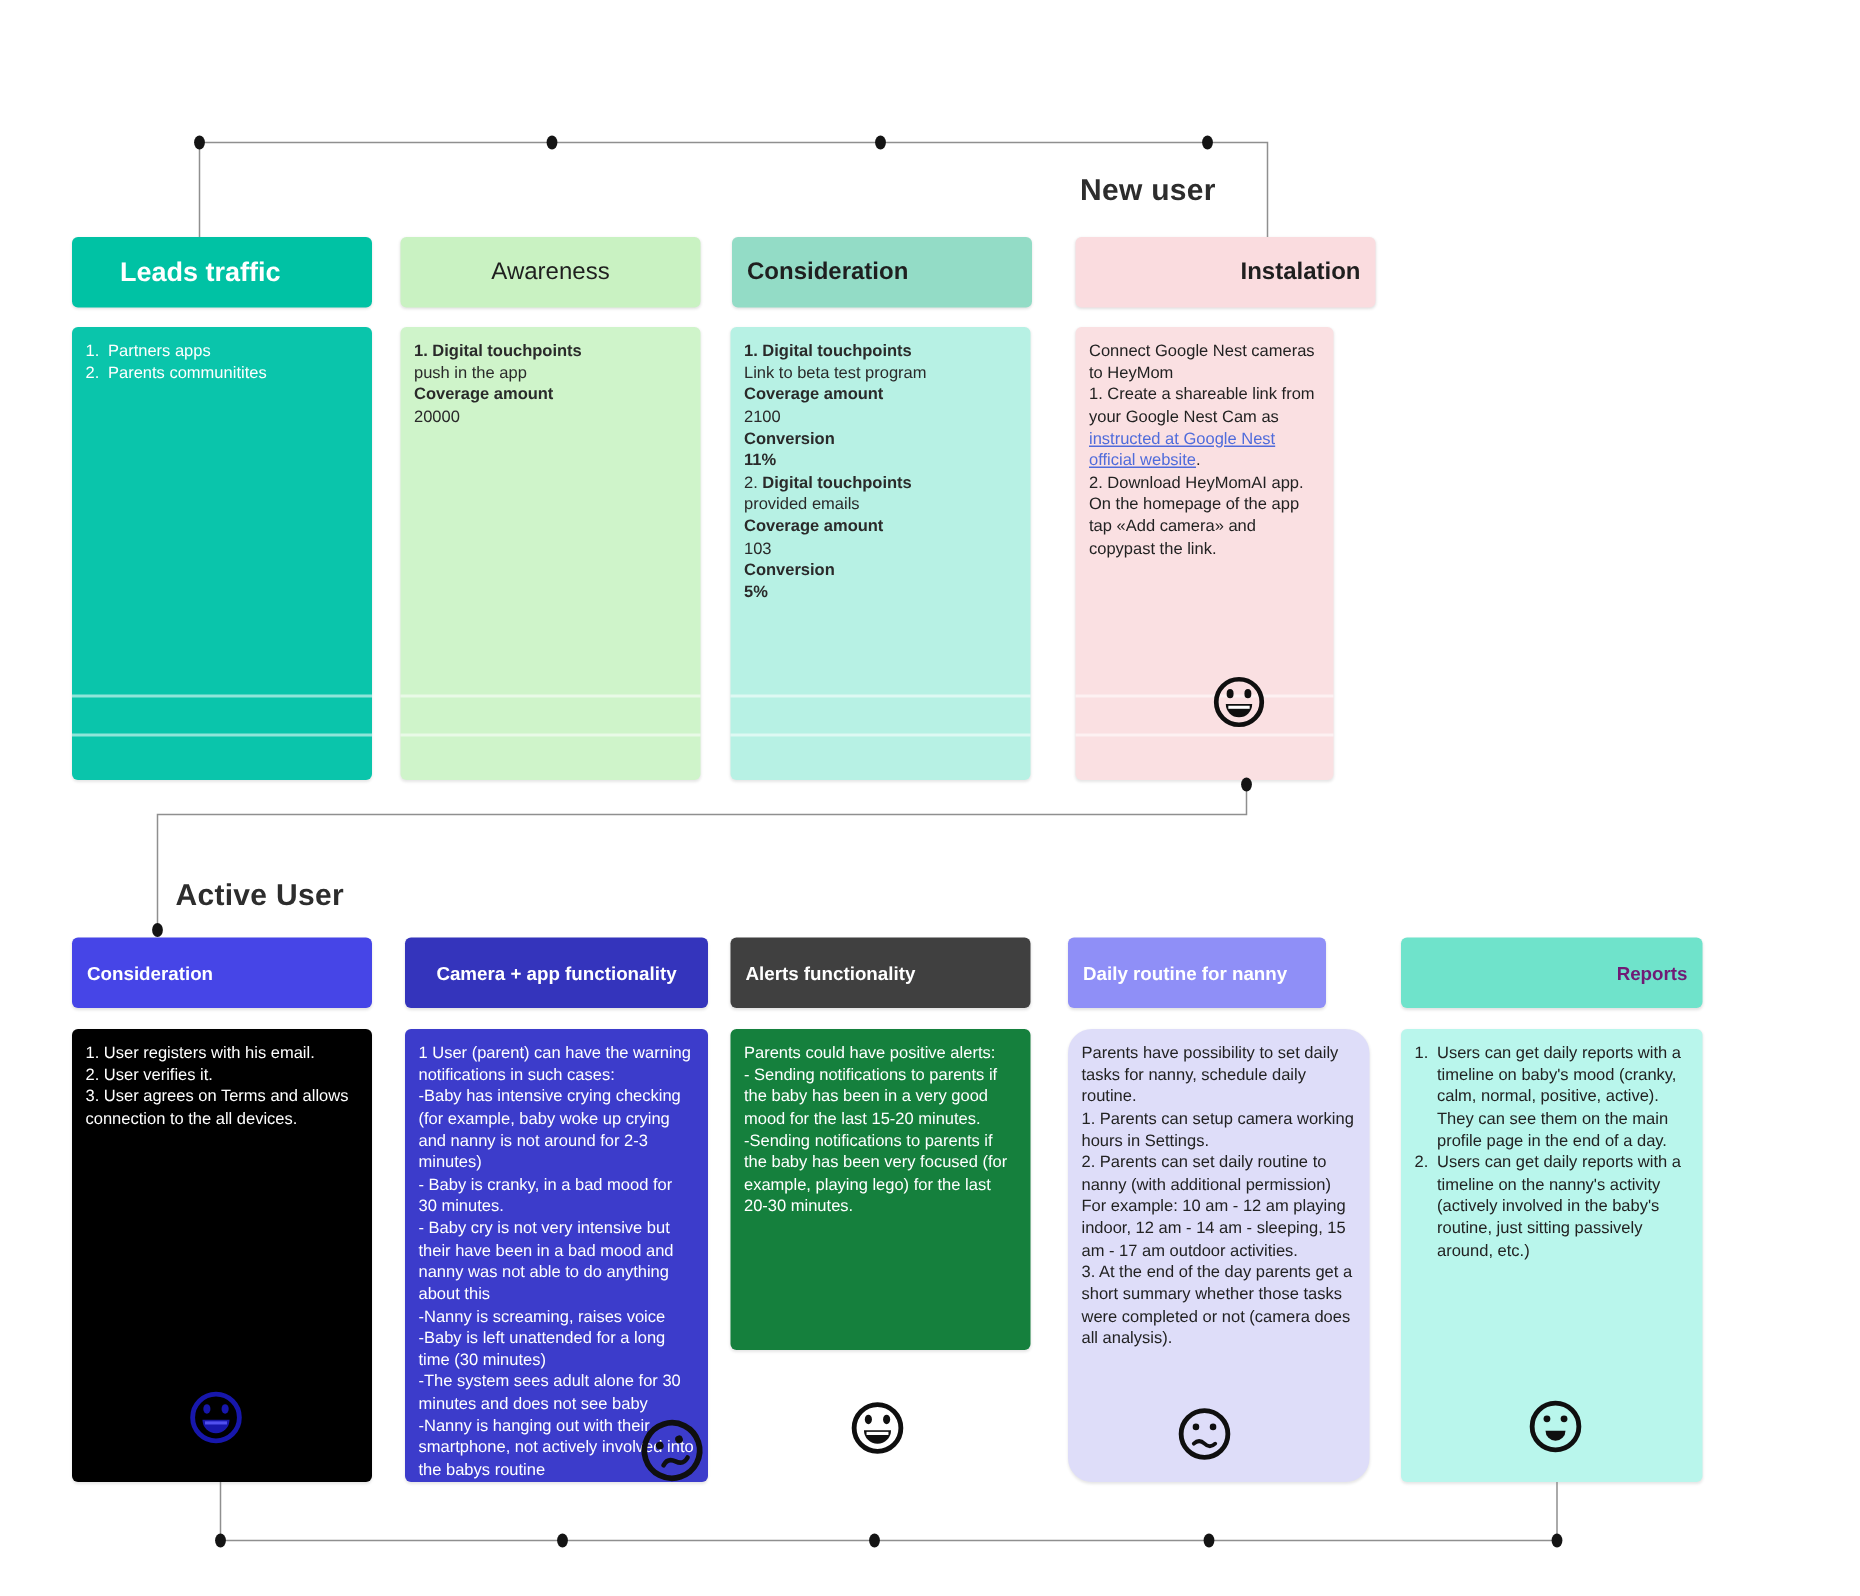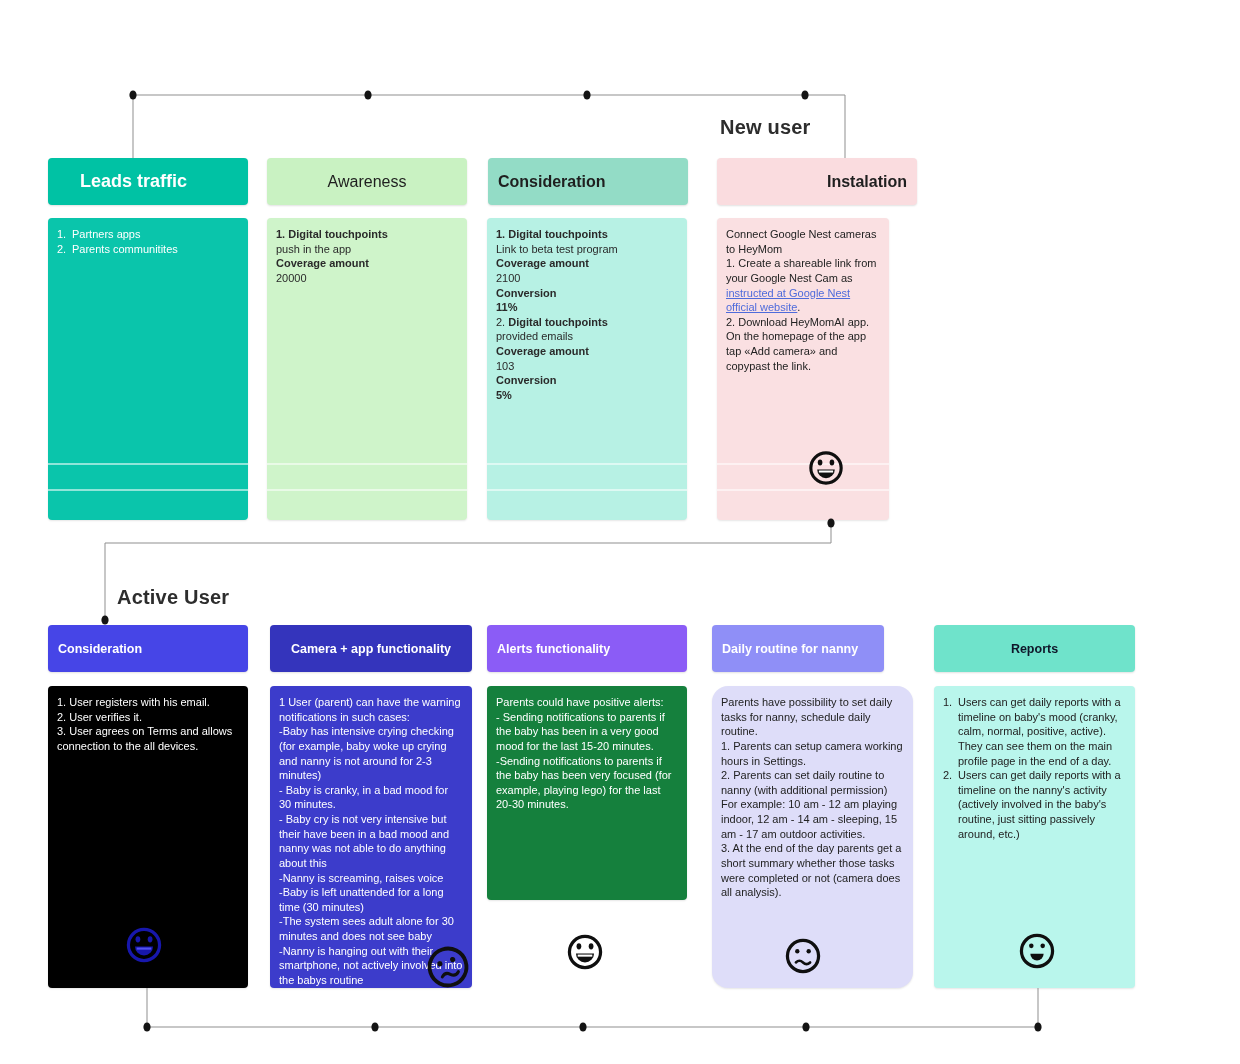--- a/index.html
+++ b/index.html
@@ -143,21 +143,21 @@
         <div>-Baby is left unattended for a long time (30 minutes)</div>
         <div>-The system sees adult alone for 30 minutes and does not see baby</div>
         <div>-Nanny is hanging out with their smartphone, not actively involved into the babys routine</div>
       </div>
       <div class="emoji" style="left: 448px; top: 967px;"><svg viewBox="0 0 40 40" width="45" height="45" style="transform:rotate(-18deg)">
           <circle cx="20" cy="20" r="16.4" fill="none" stroke="#0f0f0f" stroke-width="3.4"></circle>
           <circle cx="14" cy="15" r="2.3" fill="#0f0f0f"></circle>
           <circle cx="26" cy="15" r="2.3" fill="#0f0f0f"></circle>
           <path d="M12.5 26.8 q3.7 -3.6 7.5 0 q3.7 3.6 7.5 0" fill="none" stroke="#0f0f0f" stroke-width="2.7" stroke-linecap="round"></path>
         </svg></div>
-      <div class="col-header" style="left: 487px; top: 625px; width: 200px; height: 47px; background: #8b5cf6; color: rgb(255, 255, 255); font-size: 12.5px; font-weight: 700; justify-content: flex-start;">
+      <div class="col-header" style="left: 487px; top: 625px; width: 200px; height: 47px; background: #404040; color: rgb(255, 255, 255); font-size: 12.5px; font-weight: 700; justify-content: flex-start;">
         <span>Alerts functionality</span>
       </div>
       <div class="col-body" style="left: 487px; top: 686px; width: 200px; height: 214px; background: #15803d; color: rgb(255, 255, 255);">
         <div>Parents could have positive alerts:</div>
         <div>- Sending notifications to parents if the baby has been in a very good mood for the last 15-20 minutes.</div>
         <div>-Sending notifications to parents if the baby has been very focused (for example, playing lego) for the last 20-30 minutes.</div>
       </div>
       <div class="emoji" style="left: 585px; top: 952px;"><svg viewBox="0 0 40 40" width="38" height="38">
           <circle cx="20" cy="20" r="16.4" fill="none" stroke="#0f0f0f" stroke-width="3.4"></circle>
           <ellipse cx="13.6" cy="14" rx="2.5" ry="3.3" fill="#0f0f0f"></ellipse>
@@ -173,21 +173,21 @@
         <div>1. Parents can setup camera working hours in Settings.</div>
         <div>2. Parents can set daily routine to nanny (with additional permission) For example: 10 am - 12 am playing indoor, 12 am - 14 am - sleeping, 15 am - 17 am outdoor activities.</div>
         <div>3. At the end of the day parents get a short summary whether those tasks were completed or not (camera does all analysis).</div>
       </div>
       <div class="emoji" style="left: 803px; top: 956px;"><svg viewBox="0 0 40 40" width="38" height="38">
           <circle cx="20" cy="20" r="16.4" fill="none" stroke="#0f0f0f" stroke-width="3.4"></circle>
           <circle cx="14" cy="15" r="2.3" fill="#0f0f0f"></circle>
           <circle cx="26" cy="15" r="2.3" fill="#0f0f0f"></circle>
           <path d="M12.5 26.8 q3.7 -3.6 7.5 0 q3.7 3.6 7.5 0" fill="none" stroke="#0f0f0f" stroke-width="2.7" stroke-linecap="round"></path>
         </svg></div>
-      <div class="col-header" style="left: 934px; top: 625px; width: 201px; height: 47px; background: rgb(111, 227, 203); color: #0f172a; font-size: 12.5px; font-weight: 700; justify-content: center;">
+      <div class="col-header" style="left: 934px; top: 625px; width: 201px; height: 47px; background: rgb(111, 227, 203); color: #701a75; font-size: 12.5px; font-weight: 700; justify-content: flex-end;">
         <span>Reports</span>
       </div>
       <div class="col-body" style="left: 934px; top: 686px; width: 201px; height: 302px; background: rgb(185, 246, 236); color: rgb(34, 34, 34);">
         <div class="li">
           <span class="marker">1.</span>
           <span class="li-text">Users can get daily reports with a timeline on baby's mood (cranky, calm, normal, positive, active). They can see them on the main profile page in the end of a day.</span>
         </div>
         <div class="li">
           <span class="marker">2.</span>
           <span class="li-text">Users can get daily reports with a timeline on the nanny's activity (actively involved in the baby's routine, just sitting passively around, etc.)</span>

